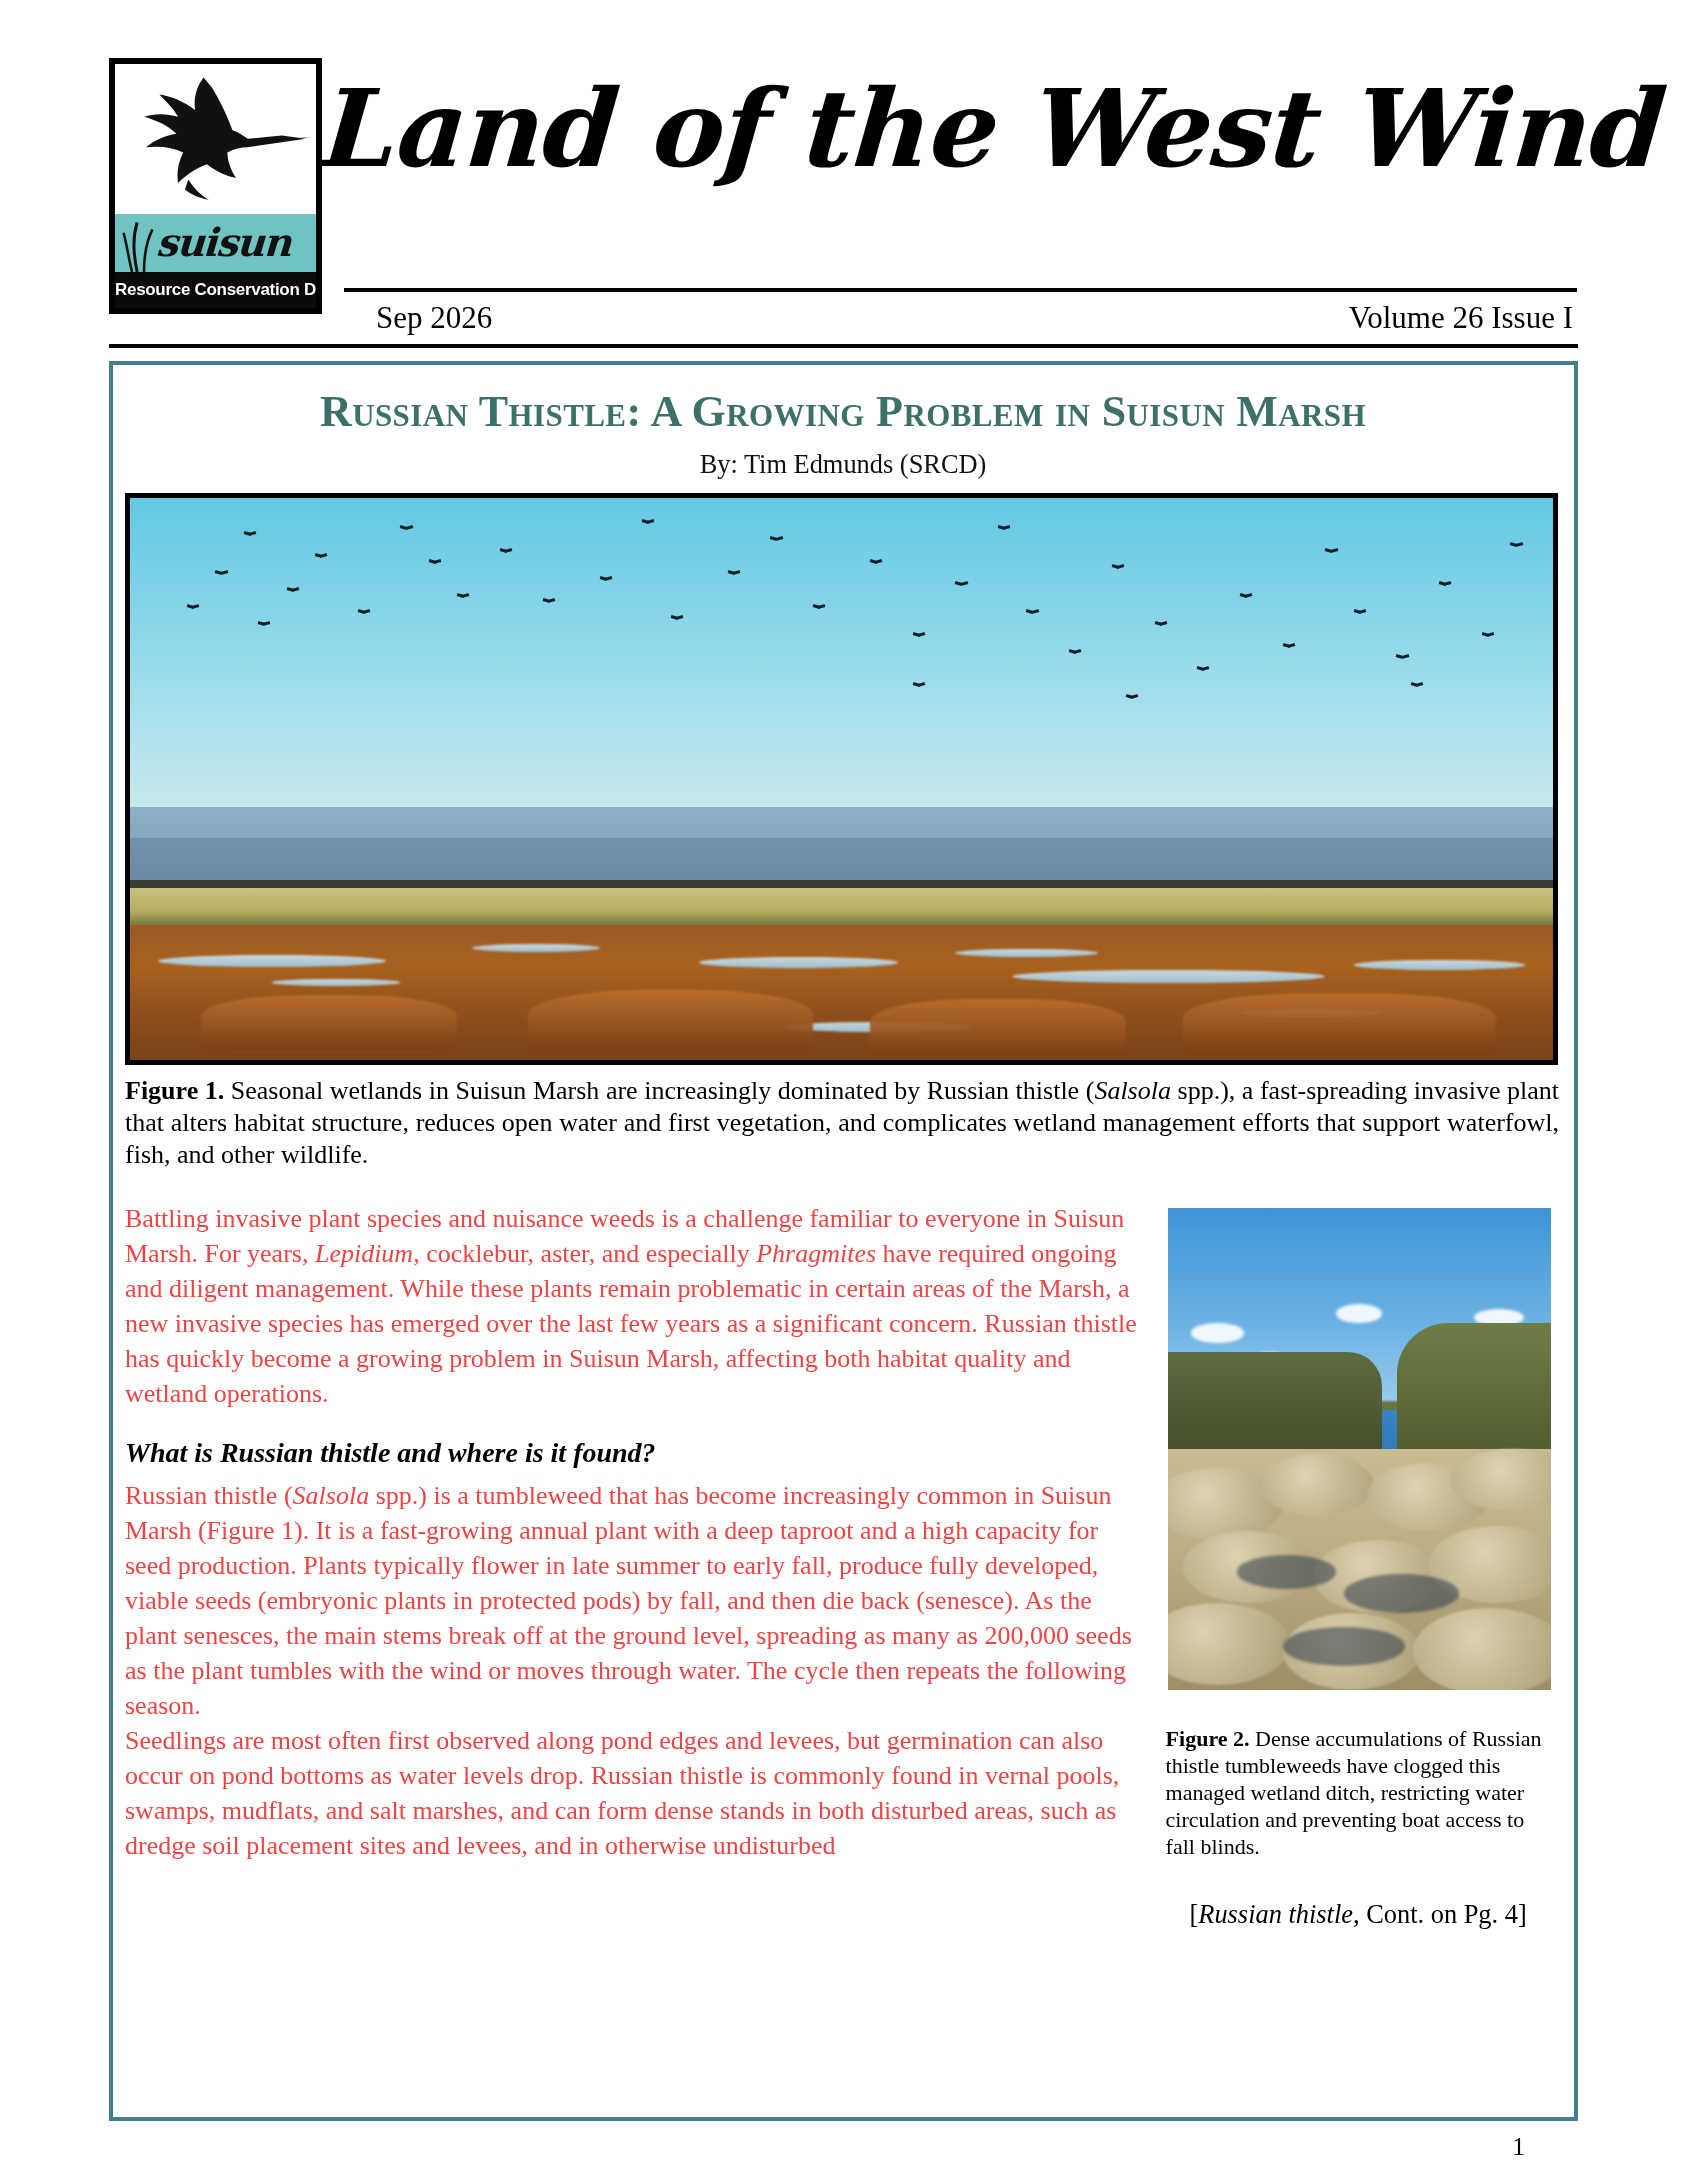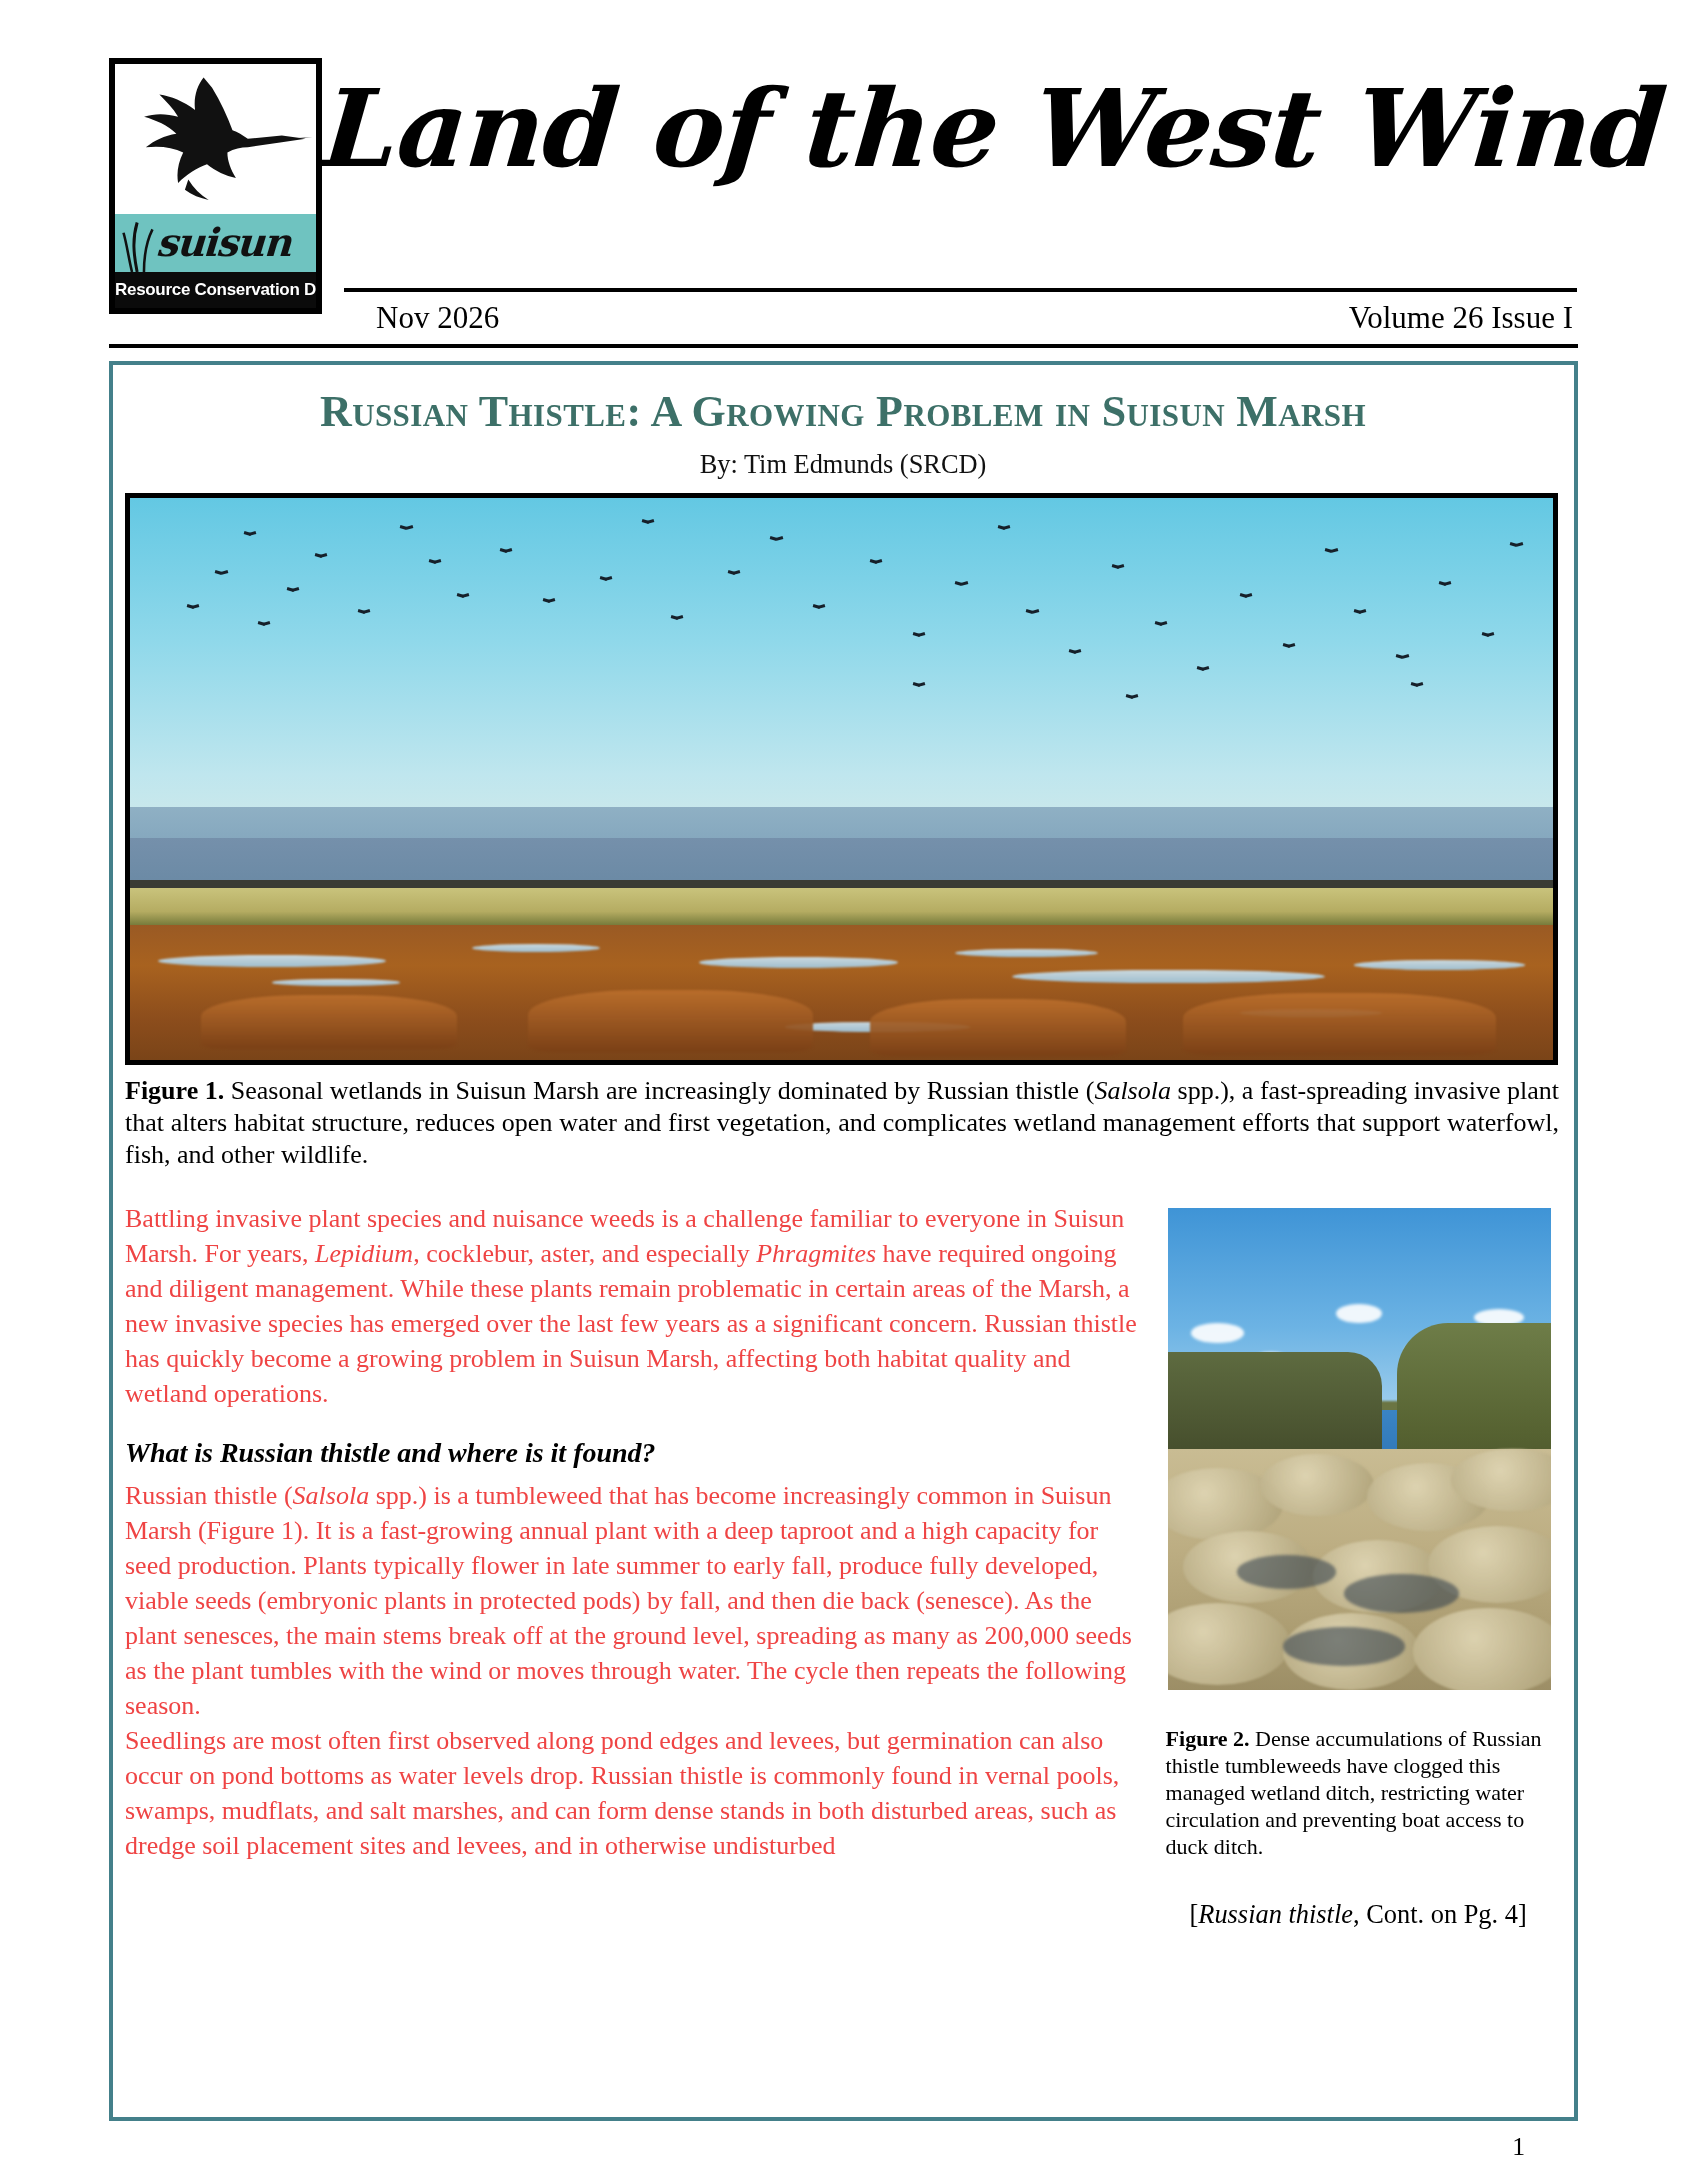--- a/index.html
+++ b/index.html
@@ -388,21 +388,21 @@
         <path d="M20 68 C16 52 14 36 10 22" stroke="#111" stroke-width="3" fill="none"></path>
       </svg>
       <div id="logo-script">suisun</div>
     </div>
     <div id="logo-black-band">Resource Conservation District</div>
   </div>
 
   <div id="mast-title">Land of the West Wind</div>
 
   <div id="rule-top"></div>
-  <div id="issue-date">Nov 2026</div>
+  <div id="issue-date">Sep 2026</div>
   <div id="issue-number">Volume 26  Issue I</div>
   <div id="rule-bottom"></div>
 </div>
 
 <div id="article-frame">
 
   <div id="headline">Russian Thistle: A Growing Problem in Suisun Marsh</div>
   <div id="byline">By: Tim Edmunds (SRCD)</div>
 
   <div id="fig1-photo">
@@ -504,21 +504,21 @@
       </div>
     </div>
 
     <p class="body-p"><span>Battling invasive plant species and nuisance weeds is a challenge familiar to everyone in Suisun Marsh. For years, </span><i>Lepidium</i><span>, cocklebur, aster, and especially </span><i>Phragmites</i><span> have required ongoing and diligent management. While these plants remain problematic in certain areas of the Marsh, a new invasive species has emerged over the last few years as a significant concern. Russian thistle has quickly become a growing problem in Suisun Marsh, affecting both habitat quality and wetland operations.</span></p>
 
     <h3 class="subhead">What is Russian thistle and where is it found?</h3>
 
     <p class="body-p"><span>Russian thistle (</span><i>Salsola</i><span> spp.) is a tumbleweed that has become increasingly common in Suisun Marsh (Figure 1). It is a fast-growing annual plant with a deep taproot and a high capacity for seed production. Plants typically flower in late summer to early fall, produce fully developed, viable seeds (embryonic plants in protected pods) by fall, and then die back (senesce). As the plant senesces, the main stems break off at the ground level, spreading as many as 200,000 seeds as the plant tumbles with the wind or moves through water. The cycle then repeats the following season.</span></p>
 
     <div id="fig2-caption">
-      <b>Figure 2.</b><span> Dense accumulations of Russian thistle tumbleweeds have clogged this managed wetland ditch, restricting water circulation and preventing boat access to duck ditch.</span>
+      <b>Figure 2.</b><span> Dense accumulations of Russian thistle tumbleweeds have clogged this managed wetland ditch, restricting water circulation and preventing boat access to fall blinds.</span>
     </div>
 
     <p class="body-p">Seedlings are most often first observed along pond edges and levees, but germination can also occur on pond bottoms as water levels drop. Russian thistle is commonly found in vernal pools, swamps, mudflats, and salt marshes, and can form dense stands in both disturbed areas, such as dredge soil placement sites and levees, and in otherwise undisturbed</p>
 
     <div id="cont-note"><span>[</span><i>Russian thistle</i><span>, Cont. on Pg. 4]</span></div>
 
   </div>
 </div>
 
 <div id="page-number">1</div>

